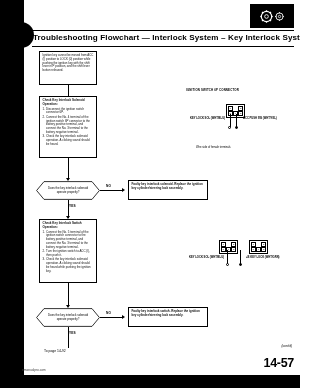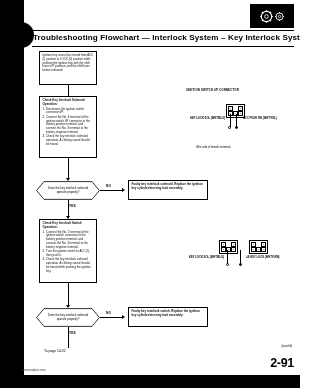--- a/index.html
+++ b/index.html
@@ -263,15 +263,15 @@
   <div class="lbl" style="left:69px;top:331px;font-size:3.2px;">YES</div>
 
   <div class="box" style="left:128px;top:307px;width:80px;height:20px;">
     <span class="boxtext" style="font-weight:bold;font-size:3.0px;">Faulty key interlock switch. Replace the ignition key cylinder/steering lock assembly.</span>
   </div>
 
   <div class="topage" style="left:44px;top:349px;">To page 14-92</div>
   <div class="contd">(cont'd)</div>
   <div class="watermark">emanualpro.com</div>
   <div class="footer-rule"></div>
-  <div class="pageno">2-91</div>
+  <div class="pageno">14-57</div>
 
 </div>
 
 </body></html>

